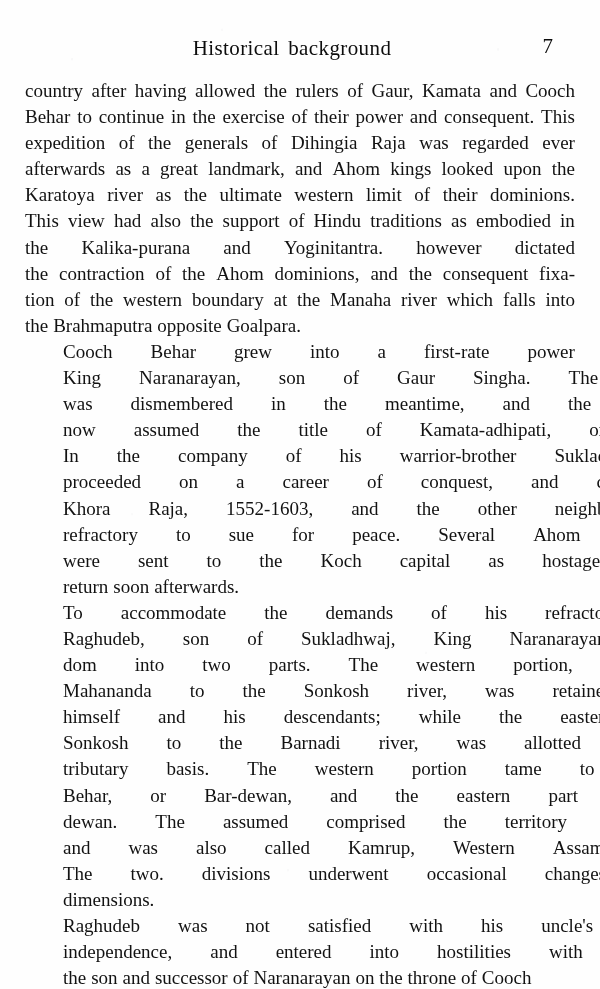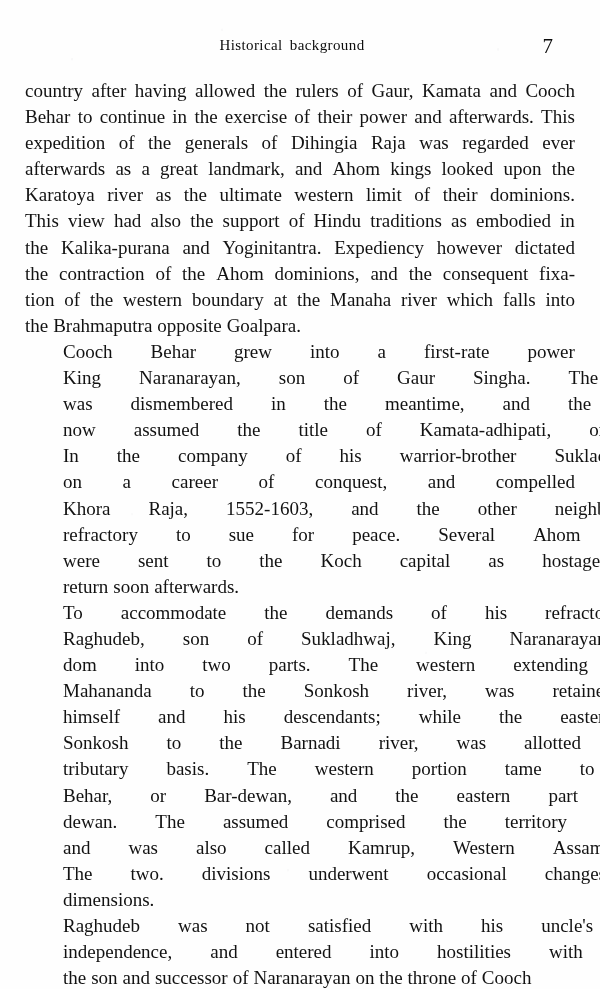--- a/index.html
+++ b/index.html
@@ -38,21 +38,21 @@
     left: 25px;
     right: 25px;
     top: 38px;
     height: 28px;
   }
   .running-head-title {
     position: absolute;
     left: 0;
     right: 16px;
     text-align: center;
-    font-size: 15px;
+    font-size: 21px;
     letter-spacing: 0.4px;
     word-spacing: 3px;
     line-height: 1;
     color: #0d0d0d;
   }
   .running-head-folio {
     position: absolute;
     right: 22px;
     top: -2px;
     font-size: 21px;
@@ -125,21 +125,21 @@
           <span>Behar</span>
           <span>to</span>
           <span>continue</span>
           <span>in</span>
           <span>the</span>
           <span>exercise</span>
           <span>of</span>
           <span>their</span>
           <span>power</span>
           <span>and</span>
-          <span>afterwards.</span>
+          <span>consequent.</span>
           <span>This</span>
         </span>
         <span class="line justify">
           <span>expedition</span>
           <span>of</span>
           <span>the</span>
           <span>generals</span>
           <span>of</span>
           <span>Dihingia</span>
           <span>Raja</span>
@@ -184,21 +184,20 @@
           <span>traditions</span>
           <span>as</span>
           <span>embodied</span>
           <span>in</span>
         </span>
         <span class="line justify">
           <span>the</span>
           <span>Kalika-purana</span>
           <span>and</span>
           <span>Yoginitantra.</span>
-          <span>Expediency</span>
           <span>however</span>
           <span>dictated</span>
         </span>
         <span class="line justify">
           <span>the</span>
           <span>contraction</span>
           <span>of</span>
           <span>the</span>
           <span>Ahom</span>
           <span>dominions,</span>
@@ -265,20 +264,21 @@
         <span class="line justify">
           <span>In</span>
           <span>the</span>
           <span>company</span>
           <span>of</span>
           <span>his</span>
           <span>warrior-brother</span>
           <span>Sukladhwaj,</span>
         </span>
         <span class="line justify">
+          <span>proceeded</span>
           <span>on</span>
           <span>a</span>
           <span>career</span>
           <span>of</span>
           <span>conquest,</span>
           <span>and</span>
           <span>compelled</span>
         </span>
         <span class="line justify">
           <span>Khora</span>
@@ -329,20 +329,21 @@
           <span>King</span>
           <span>Naranarayan</span>
         </span>
         <span class="line justify">
           <span>dom</span>
           <span>into</span>
           <span>two</span>
           <span>parts.</span>
           <span>The</span>
           <span>western</span>
+          <span>portion,</span>
           <span>extending</span>
         </span>
         <span class="line justify">
           <span>Mahananda</span>
           <span>to</span>
           <span>the</span>
           <span>Sonkosh</span>
           <span>river,</span>
           <span>was</span>
           <span>retained</span>

